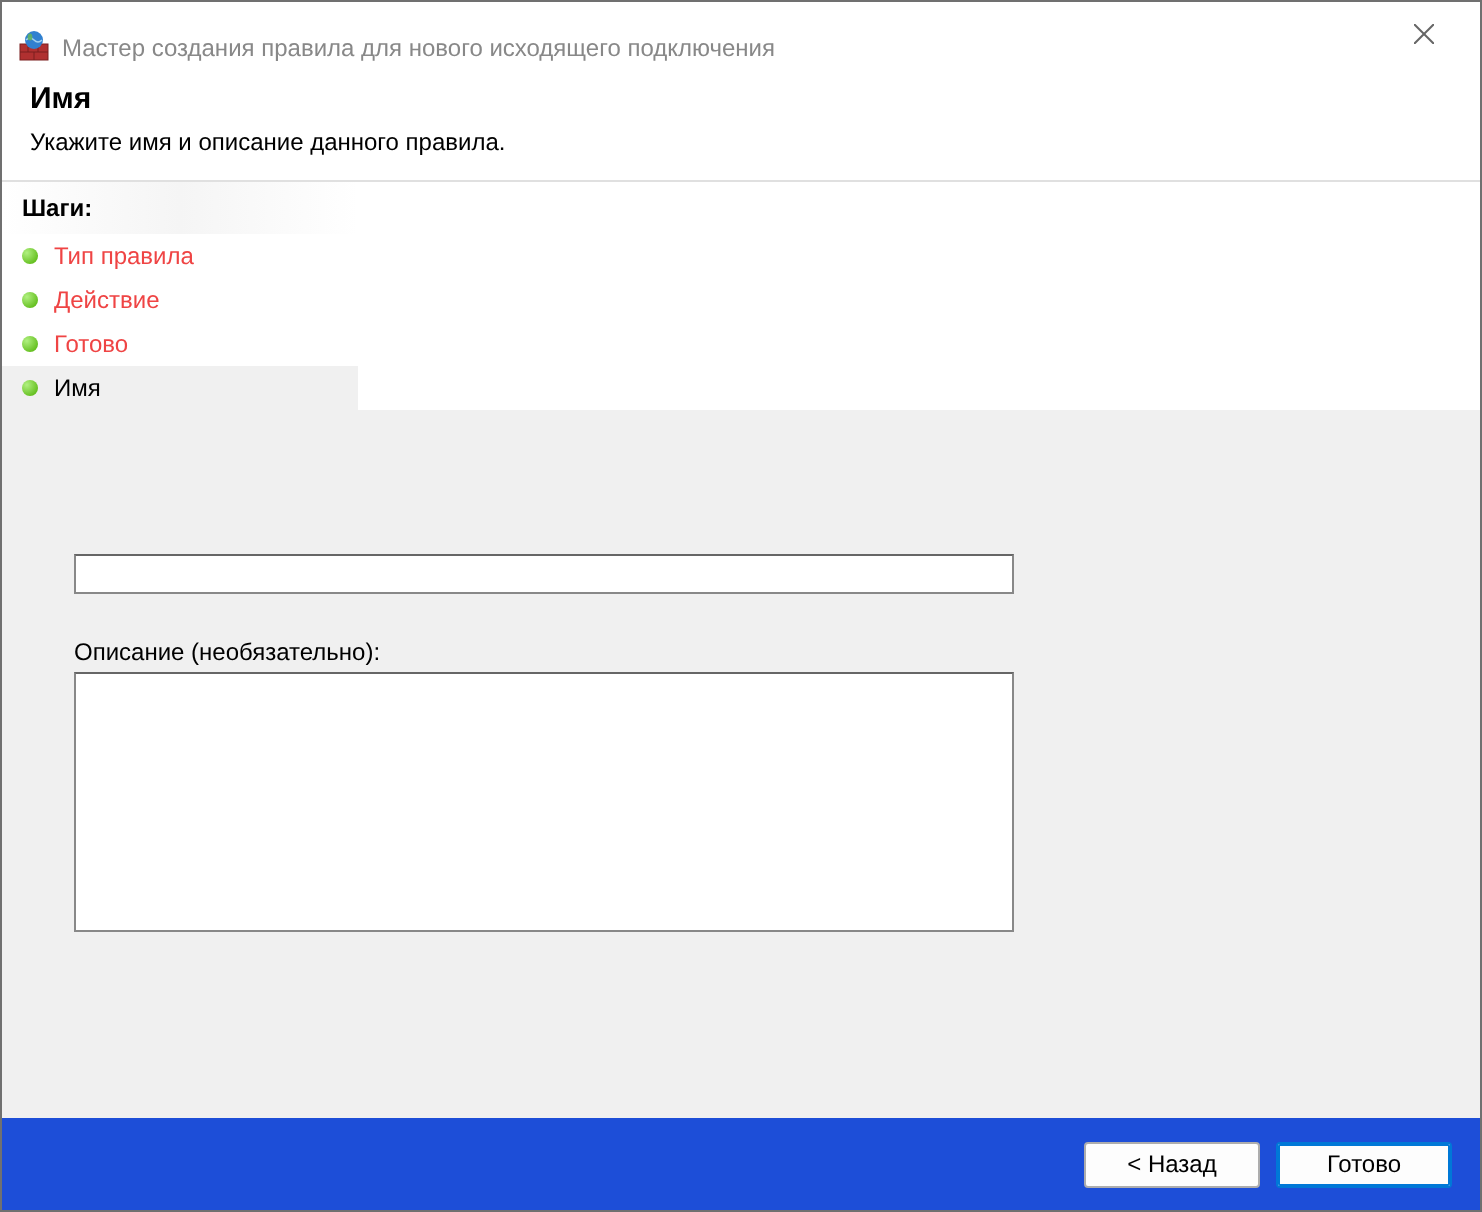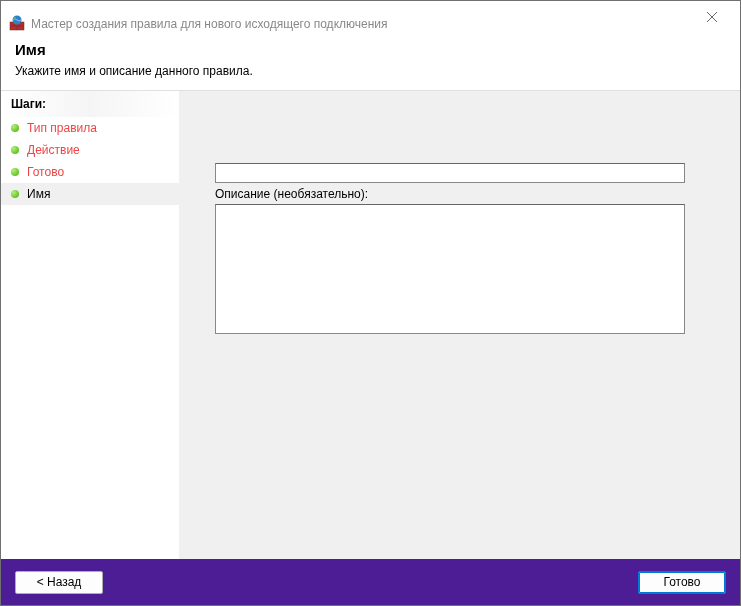--- a/index.html
+++ b/index.html
@@ -48,20 +48,21 @@
     font-weight: bold;
     color: #000;
   }
   .header .subtitle {
     font-size: 12px;
     color: #000;
   }
   .body {
     display: flex;
     height: 468px;
+    flex-direction: column;
   }
   .sidebar {
     width: 178px;
     background: #fff;
     padding: 0;
   }
   .sidebar .steps-label {
     font-weight: bold;
     font-size: 12px;
     padding: 6px 10px 6px 10px;
@@ -105,40 +106,40 @@
     width: 470px;
     height: 20px;
     border: 1px solid #888;
     border-top-color: #666;
     background: #fff;
     font-size: 12px;
     padding: 0 4px;
     outline: none;
   }
   .desc-group {
-    margin-top: 4px;
+    margin-top: 22px;
   }
   .desc-textarea {
     width: 470px;
     height: 130px;
     border: 1px solid #888;
     border-top-color: #666;
     background: #fff;
     font-size: 12px;
     font-family: "Segoe UI", Tahoma, sans-serif;
     padding: 2px 4px;
     resize: none;
     outline: none;
   }
   .footer {
     height: 46px;
-    background: #4c1d95;
+    background: #1d4ed8;
     display: flex;
     align-items: center;
-    justify-content: space-between;
+    justify-content: flex-end;
     padding: 0 14px;
     gap: 8px;
   }
   .btn {
     min-width: 88px;
     height: 23px;
     background: #fdfdfd;
     border: 1px solid #adadad;
     border-radius: 2px;
     font-size: 12px;

